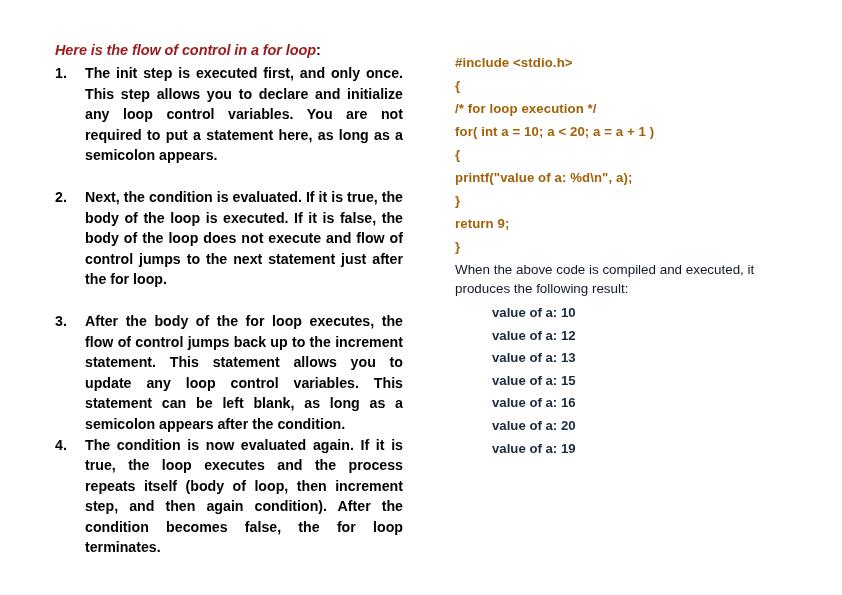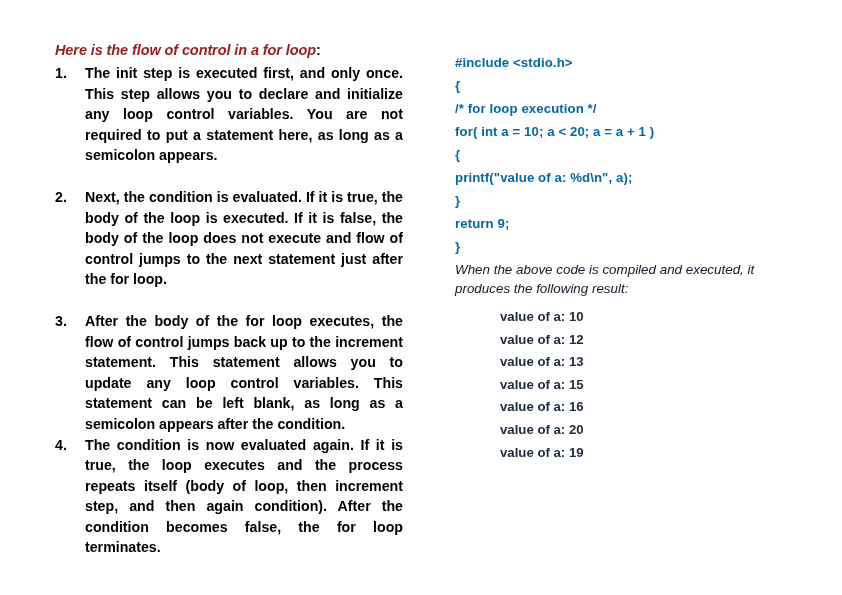--- a/index.html
+++ b/index.html
@@ -82,38 +82,37 @@
     position: absolute;
     left: 455px;
     top: 51px;
     width: 340px;
   }
 
   .code-line {
     font-weight: bold;
     font-size: 13.2px;
     line-height: 23px;
-    color: #0369a1;
+    color: #a16207;
     white-space: pre;
     margin: 0;
     letter-spacing: 0.1px;
   }
 
   .result-note {
-    font-style: italic;
     font-size: 13.4px;
     line-height: 19px;
     color: #111827;
     margin: 2px 0 4px 0;
     width: 338px;
   }
 
   .output-list {
     list-style: none;
-    margin: 8px;
+    margin: 0;
     padding: 0;
   }
   .output-line {
     font-weight: bold;
     font-size: 13.2px;
     line-height: 22.6px;
     color: #1C2A3E;
     margin: 0 0 0 37px;
     white-space: pre;
   }

